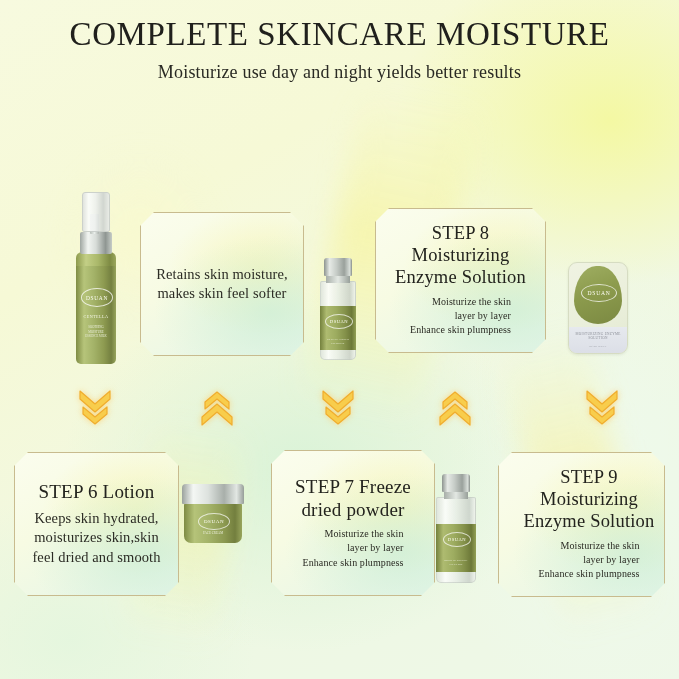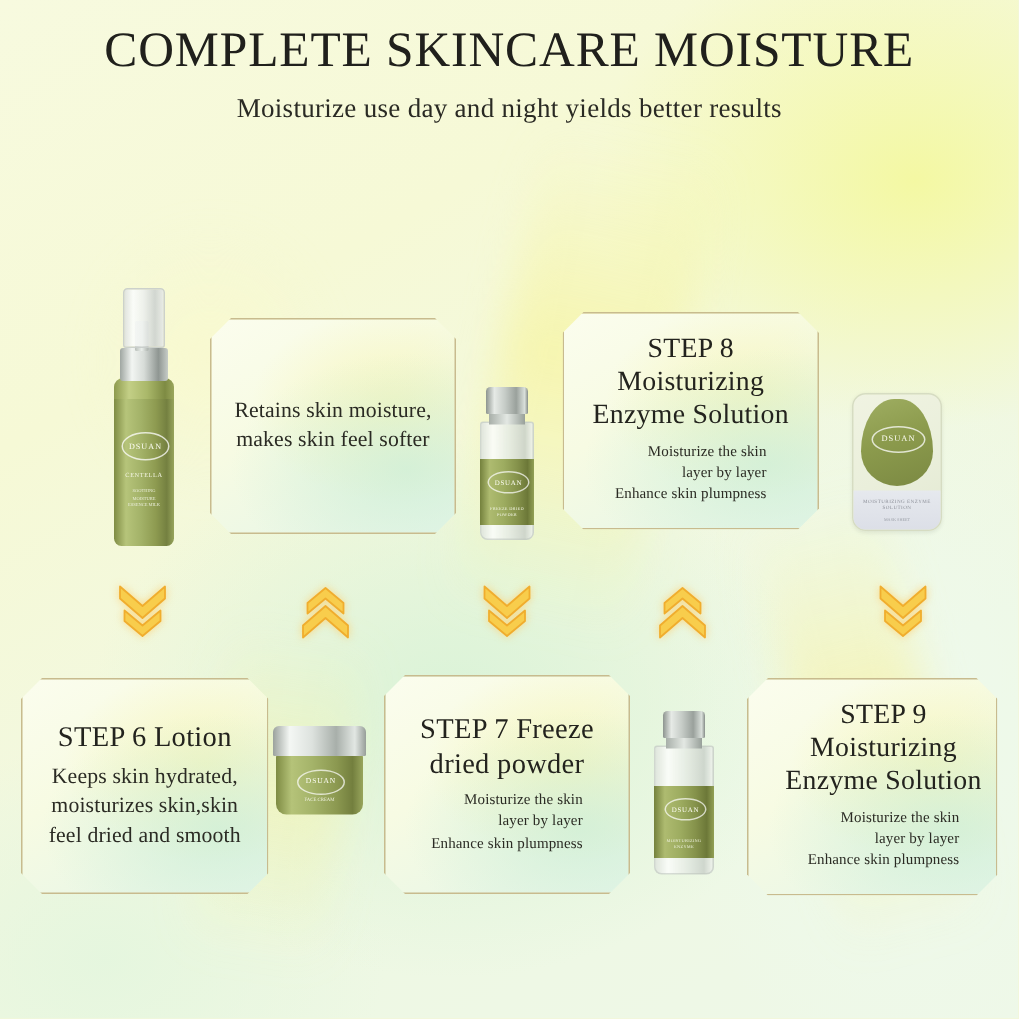--- a/index.html
+++ b/index.html
@@ -51,21 +51,21 @@
     font-size:19px;color:#23231e;line-height:1.18;text-align:center;
     margin:0 0 6px 0;letter-spacing:.2px;
   }
   .card .desc{
     font-size:14.5px;color:#2b2b24;line-height:1.34;text-align:center;
     margin:0;letter-spacing:.1px;
   }
   #card-step6{left:140px;top:212px;width:164px;height:144px;}
   #card-step8{left:375px;top:208px;width:171px;height:145px;}
   #card-step5{left:14px;top:452px;width:165px;height:144px;}
-  #card-step7{left:256px;top:450px;width:164px;height:146px;}
+  #card-step7{left:271px;top:450px;width:164px;height:146px;}
   #card-step9{left:498px;top:452px;width:167px;height:145px;padding-left:15px;}
   #card-step8 .step,#card-step9 .step{font-size:18.5px;}
   #card-step8 .desc,#card-step9 .desc,#card-step7 .desc{font-size:10px;line-height:1.42;text-align:right;}
 
   
   .chev{position:absolute;width:34px;height:40px;}
   .chev svg{display:block;filter:drop-shadow(0 0 3px rgba(250,210,120,.85));}
 
   
   .prod{position:absolute;}

